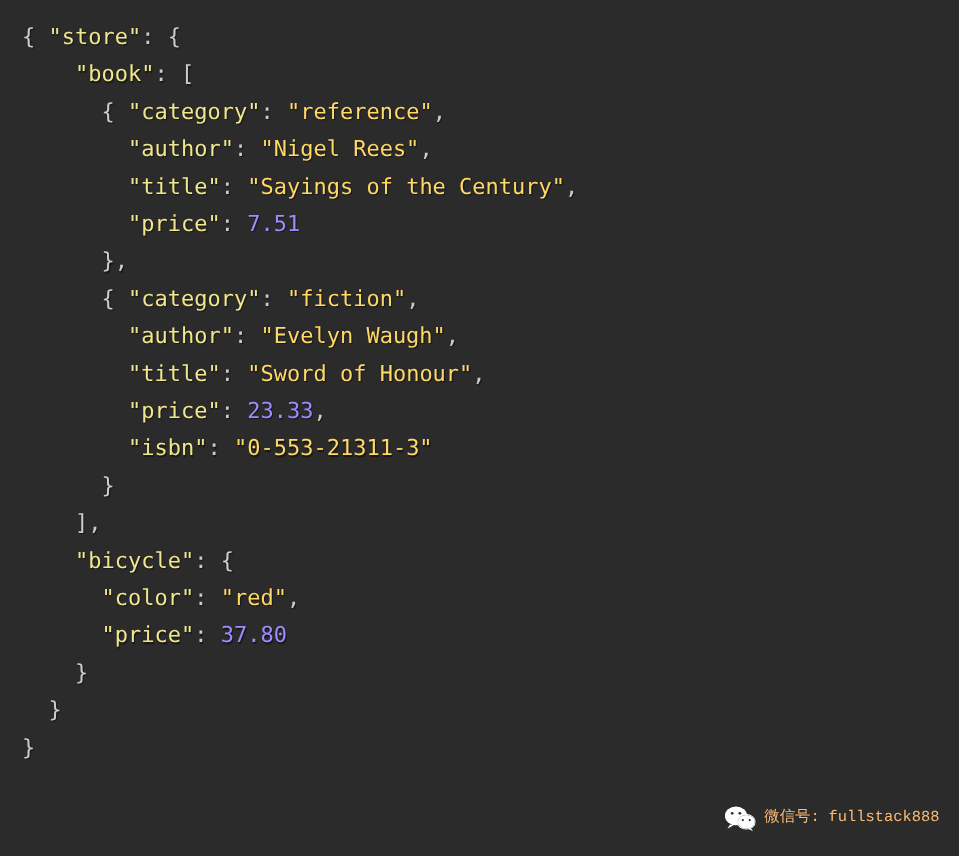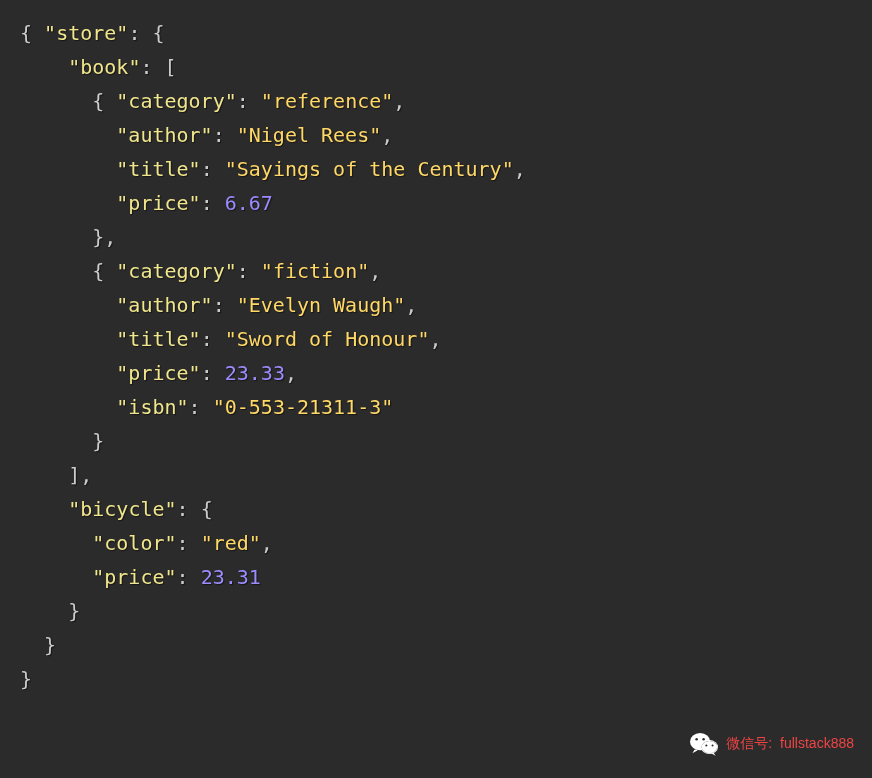--- a/index.html
+++ b/index.html
@@ -21,46 +21,46 @@
   .num { color: #9c8cff; }      
   .punct { color: #cccccc; }    
 
   .watermark {
     position: absolute;
     right: 18px;
     bottom: 22px;
     display: flex;
     align-items: center;
     gap: 8px;
-    color: #ef4444;
-    font-family: Liberation Sans, sans-serif;
+    color: #fdba74;
+    font-family: Liberation Mono, monospace;
     font-size: 14px;
   }
   .wechat-icon svg { display:block; }
 </style>
 </head>
 <body>
 
 <pre style="margin:0;"><span class="line"><span class="punct">{ </span><span class="key">"store"</span><span class="punct">: {</span></span>
 <span class="line"><span class="punct">    </span><span class="key">"book"</span><span class="punct">: [</span></span>
 <span class="line"><span class="punct">      { </span><span class="key">"category"</span><span class="punct">: </span><span class="str">"reference"</span><span class="punct">,</span></span>
 <span class="line"><span class="punct">        </span><span class="key">"author"</span><span class="punct">: </span><span class="str">"Nigel Rees"</span><span class="punct">,</span></span>
 <span class="line"><span class="punct">        </span><span class="key">"title"</span><span class="punct">: </span><span class="str">"Sayings of the Century"</span><span class="punct">,</span></span>
-<span class="line"><span class="punct">        </span><span class="key">"price"</span><span class="punct">: </span><span class="num">6.67</span></span>
+<span class="line"><span class="punct">        </span><span class="key">"price"</span><span class="punct">: </span><span class="num">7.51</span></span>
 <span class="line"><span class="punct">      },</span></span>
 <span class="line"><span class="punct">      { </span><span class="key">"category"</span><span class="punct">: </span><span class="str">"fiction"</span><span class="punct">,</span></span>
 <span class="line"><span class="punct">        </span><span class="key">"author"</span><span class="punct">: </span><span class="str">"Evelyn Waugh"</span><span class="punct">,</span></span>
 <span class="line"><span class="punct">        </span><span class="key">"title"</span><span class="punct">: </span><span class="str">"Sword of Honour"</span><span class="punct">,</span></span>
 <span class="line"><span class="punct">        </span><span class="key">"price"</span><span class="punct">: </span><span class="num">23.33</span><span class="punct">,</span></span>
 <span class="line"><span class="punct">        </span><span class="key">"isbn"</span><span class="punct">: </span><span class="str">"0-553-21311-3"</span></span>
 <span class="line"><span class="punct">      }</span></span>
 <span class="line"><span class="punct">    ],</span></span>
 <span class="line"><span class="punct">    </span><span class="key">"bicycle"</span><span class="punct">: {</span></span>
 <span class="line"><span class="punct">      </span><span class="key">"color"</span><span class="punct">: </span><span class="str">"red"</span><span class="punct">,</span></span>
-<span class="line"><span class="punct">      </span><span class="key">"price"</span><span class="punct">: </span><span class="num">23.31</span></span>
+<span class="line"><span class="punct">      </span><span class="key">"price"</span><span class="punct">: </span><span class="num">37.80</span></span>
 <span class="line"><span class="punct">    }</span></span>
 <span class="line"><span class="punct">  }</span></span>
 <span class="line"><span class="punct">}</span></span>
 </pre>
 
 <div class="watermark">
   <span class="wechat-icon">
     <svg width="28" height="24" viewBox="0 0 36 30" fill="white">
       <ellipse cx="13" cy="12" rx="13" ry="11" fill="white"></ellipse>
       <ellipse cx="25" cy="19" rx="11" ry="9" fill="white"></ellipse>

